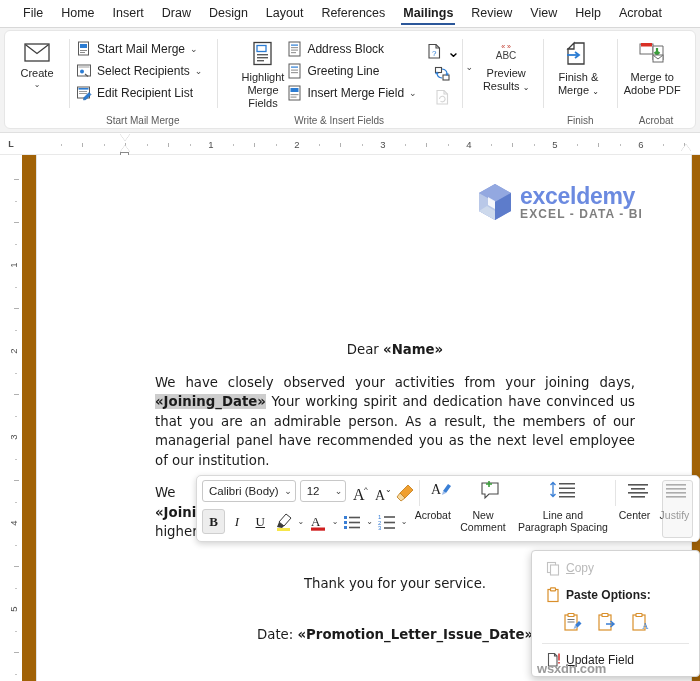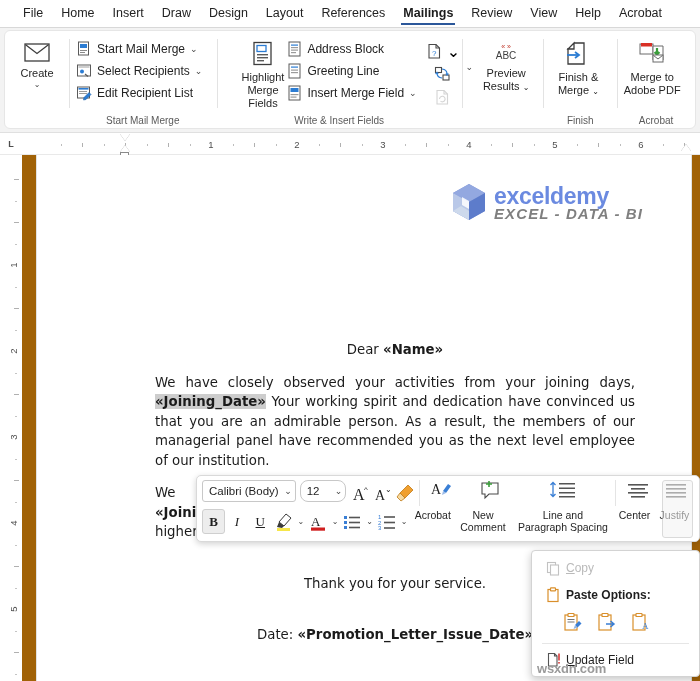--- a/index.html
+++ b/index.html
@@ -167,21 +167,21 @@
     border: 1px solid #e2e2e2;
     border-top: none;
   }
 
   #logo {
     position: absolute; right: 48px; top: 28px;
     display: flex; align-items: center; gap: 7px;
   }
   #logo-text { display: flex; flex-direction: column; }
   #logo-word { font-size: 23px; font-weight: bold; color: #6b8ae0; letter-spacing: -0.3px; line-height: 23px;}
-  #logo-sub  { font-size: 15px; font-weight: bold; color: #7f7f7f; letter-spacing: 1.1px; line-height: 12px; font-style: italic; }
+  #logo-sub  { font-size: 12px; font-weight: bold; color: #7f7f7f; letter-spacing: 1.1px; line-height: 12px; }
 
   #doctext {
     position: absolute;
     left: 118px; right: 56px; top: 185px;
     font-size: 13.3px;
     color: #1b1b1b;
     line-height: 19.5px;
     font-family: "DejaVu Sans", sans-serif;
   }
   #doctext p { margin: 0 0 13px 0; text-align: justify; }
@@ -587,21 +587,21 @@
     </div>
 
   </div>
 
   <div id="minibar">
     <div id="mb-row1">
       <div class="mb-combo" style="width:106px;">
         <span class="cv">Calibri (Body)</span>
         <span class="cc" style="margin-left:auto;">⌄</span>
       </div>
-      <div class="mb-combo" style="width:52px;border-radius:8px;">
+      <div class="mb-combo" style="width:52px;">
         <span class="cv">12</span>
         <span class="cc" style="margin-left:auto;">⌄</span>
       </div>
       <div class="mb-btn">
         <svg width="20" height="20" viewBox="0 0 20 20">
           <text x="2" y="17" font-size="16" fill="#1f1f1f" font-family="'Liberation Serif',serif">A</text>
           <text x="13" y="9" font-size="8" fill="#1f1f1f" font-family="'Liberation Sans',sans-serif">^</text>
         </svg>
       </div>
       <div class="mb-btn">

